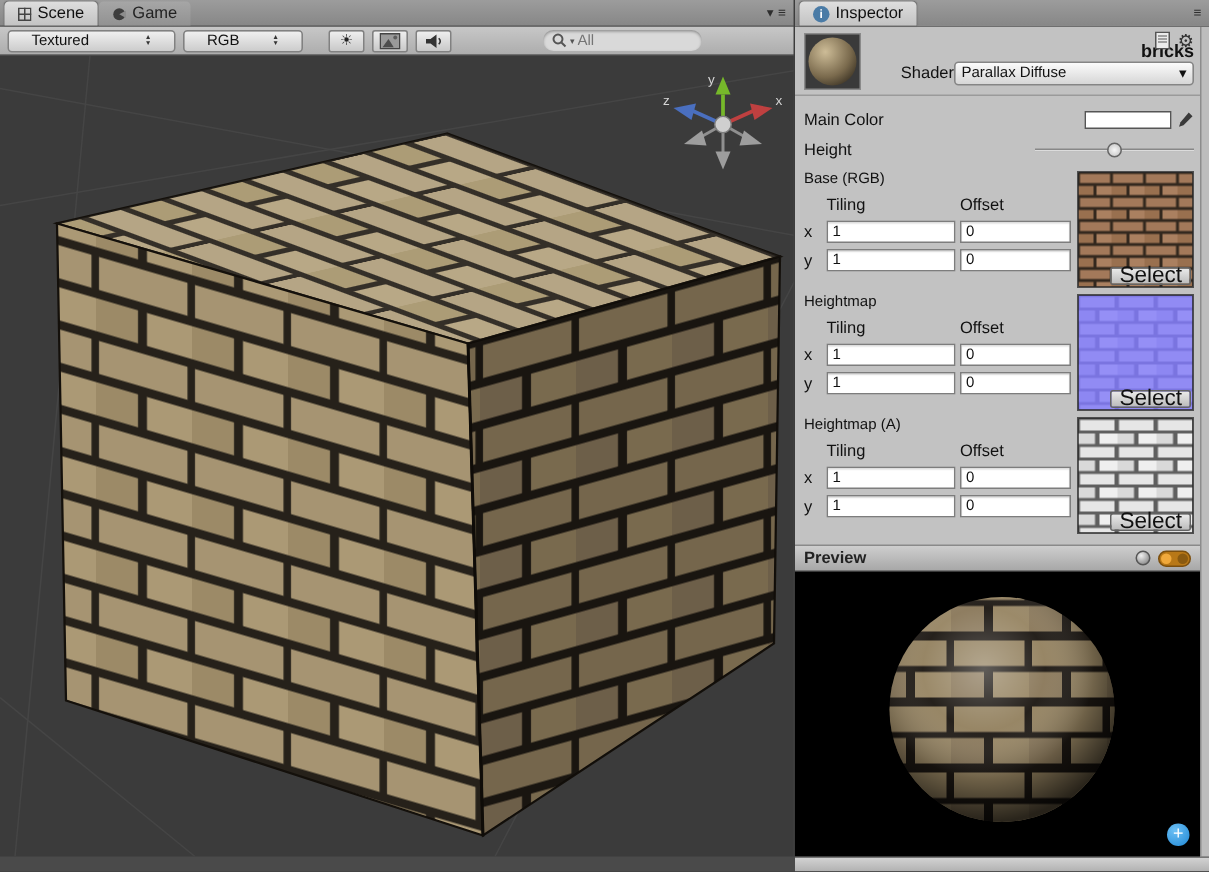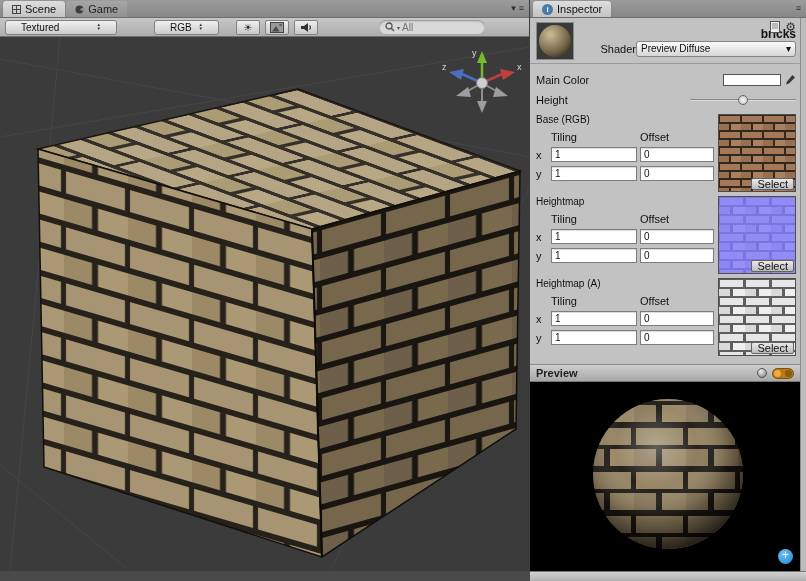--- a/index.html
+++ b/index.html
@@ -65,21 +65,21 @@
 
   .tex-section { display:flex; margin-top:4px; }
   .tex-left { width:186px; }
   .tex-title { font-size:10px; color:#111; height:16px; }
   .tex-grid { display:grid; grid-template-columns:12px 86px 74px; grid-template-rows:14px 17px 17px;
               column-gap:3px; row-gap:2px; align-items:center; font-size:11px; color:#111; }
   .field { height:15px; width:100%; border:1px solid #7d7d7d; background:#fff; font-size:10px; padding:0 3px;
            color:#111; font-family:inherit; box-shadow:inset 0 1px 1px rgba(0,0,0,.15); }
   .thumb-wrap { margin-left:auto; width:78px; height:78px; position:relative; border:1px solid #4e4e4e; background:#000; }
   .thumb-wrap svg { display:block; }
-  .select-btn { position:absolute; right:1px; bottom:1px; height:12px; font-size:11px; line-height:10px; padding:0 5px;
+  .select-btn { position:absolute; right:1px; bottom:1px; height:12px; font-size:15px; line-height:10px; padding:0 5px;
                 background:linear-gradient(#eaeaea,#bcbcbc); border:1px solid #636363; border-radius:2px; color:#111; font-family:inherit; }
 
   .preview { flex:0 0 203px; display:flex; flex-direction:column; }
   .preview-header { height:18px; background:linear-gradient(#cecece,#a8a8a8); border-top:1px solid #8a8a8a; border-bottom:1px solid #757575;
                     display:flex; align-items:center; padding:0 6px; font-size:11px; font-weight:bold; color:#222; }
   .preview-icons { margin-left:auto; display:flex; align-items:center; gap:5px; }
   .ph-sphere { width:10px; height:10px; border-radius:50%; background:radial-gradient(circle at 35% 30%, #efefef, #767676); border:1px solid #565656; }
   .ph-toggle { width:22px; height:11px; border-radius:6px; background:#b87817; border:1px solid #7c4f0e;
                display:flex; align-items:center; justify-content:space-between; padding:0 1px; }
   .ph-toggle .d1 { width:7px; height:7px; border-radius:50%; background:#f0a93c; }
@@ -119,21 +119,21 @@
     </div>
 
     <div class="toolbar">
       <div class="dd" style="width:112px;justify-content:space-between;">
         <span>Textured</span>
         <span class="arrows">
             <span>▲</span>
             <span>▼</span>
           </span>
       </div>
-      <div class="dd" style="width:65px;justify-content:space-between;margin-left:32px;">
+      <div class="dd" style="width:80px;justify-content:space-between;">
         <span>RGB</span>
         <span class="arrows">
             <span>▲</span>
             <span>▼</span>
           </span>
       </div>
       <div class="tool-btn" style="margin-left:12px;">
         <span>☀</span>
       </div>
       <div class="tool-btn">
@@ -241,21 +241,21 @@
 
         <div class="insp-header">
           <div class="mat-icon-wrap">
             <div class="mat-sphere"></div>
           </div>
           <div class="insp-header-main">
             <div class="mat-name">bricks</div>
             <div class="shader-row">
               <span>Shader</span>
               <div class="shader-dd">
-                <span>Preview Diffuse</span>
+                <span>Parallax Diffuse</span>
                 <span>▾</span>
               </div>
             </div>
           </div>
           <div class="header-icons">
             <svg width="10" height="12">
                 <rect x="0.5" y="0.5" width="9" height="11" fill="#ececec" stroke="#555"></rect>
                 <line x1="2" y1="3" x2="8" y2="3" stroke="#888"></line>
                 <line x1="2" y1="5" x2="8" y2="5" stroke="#888"></line>
                 <line x1="2" y1="7" x2="8" y2="7" stroke="#888"></line>

